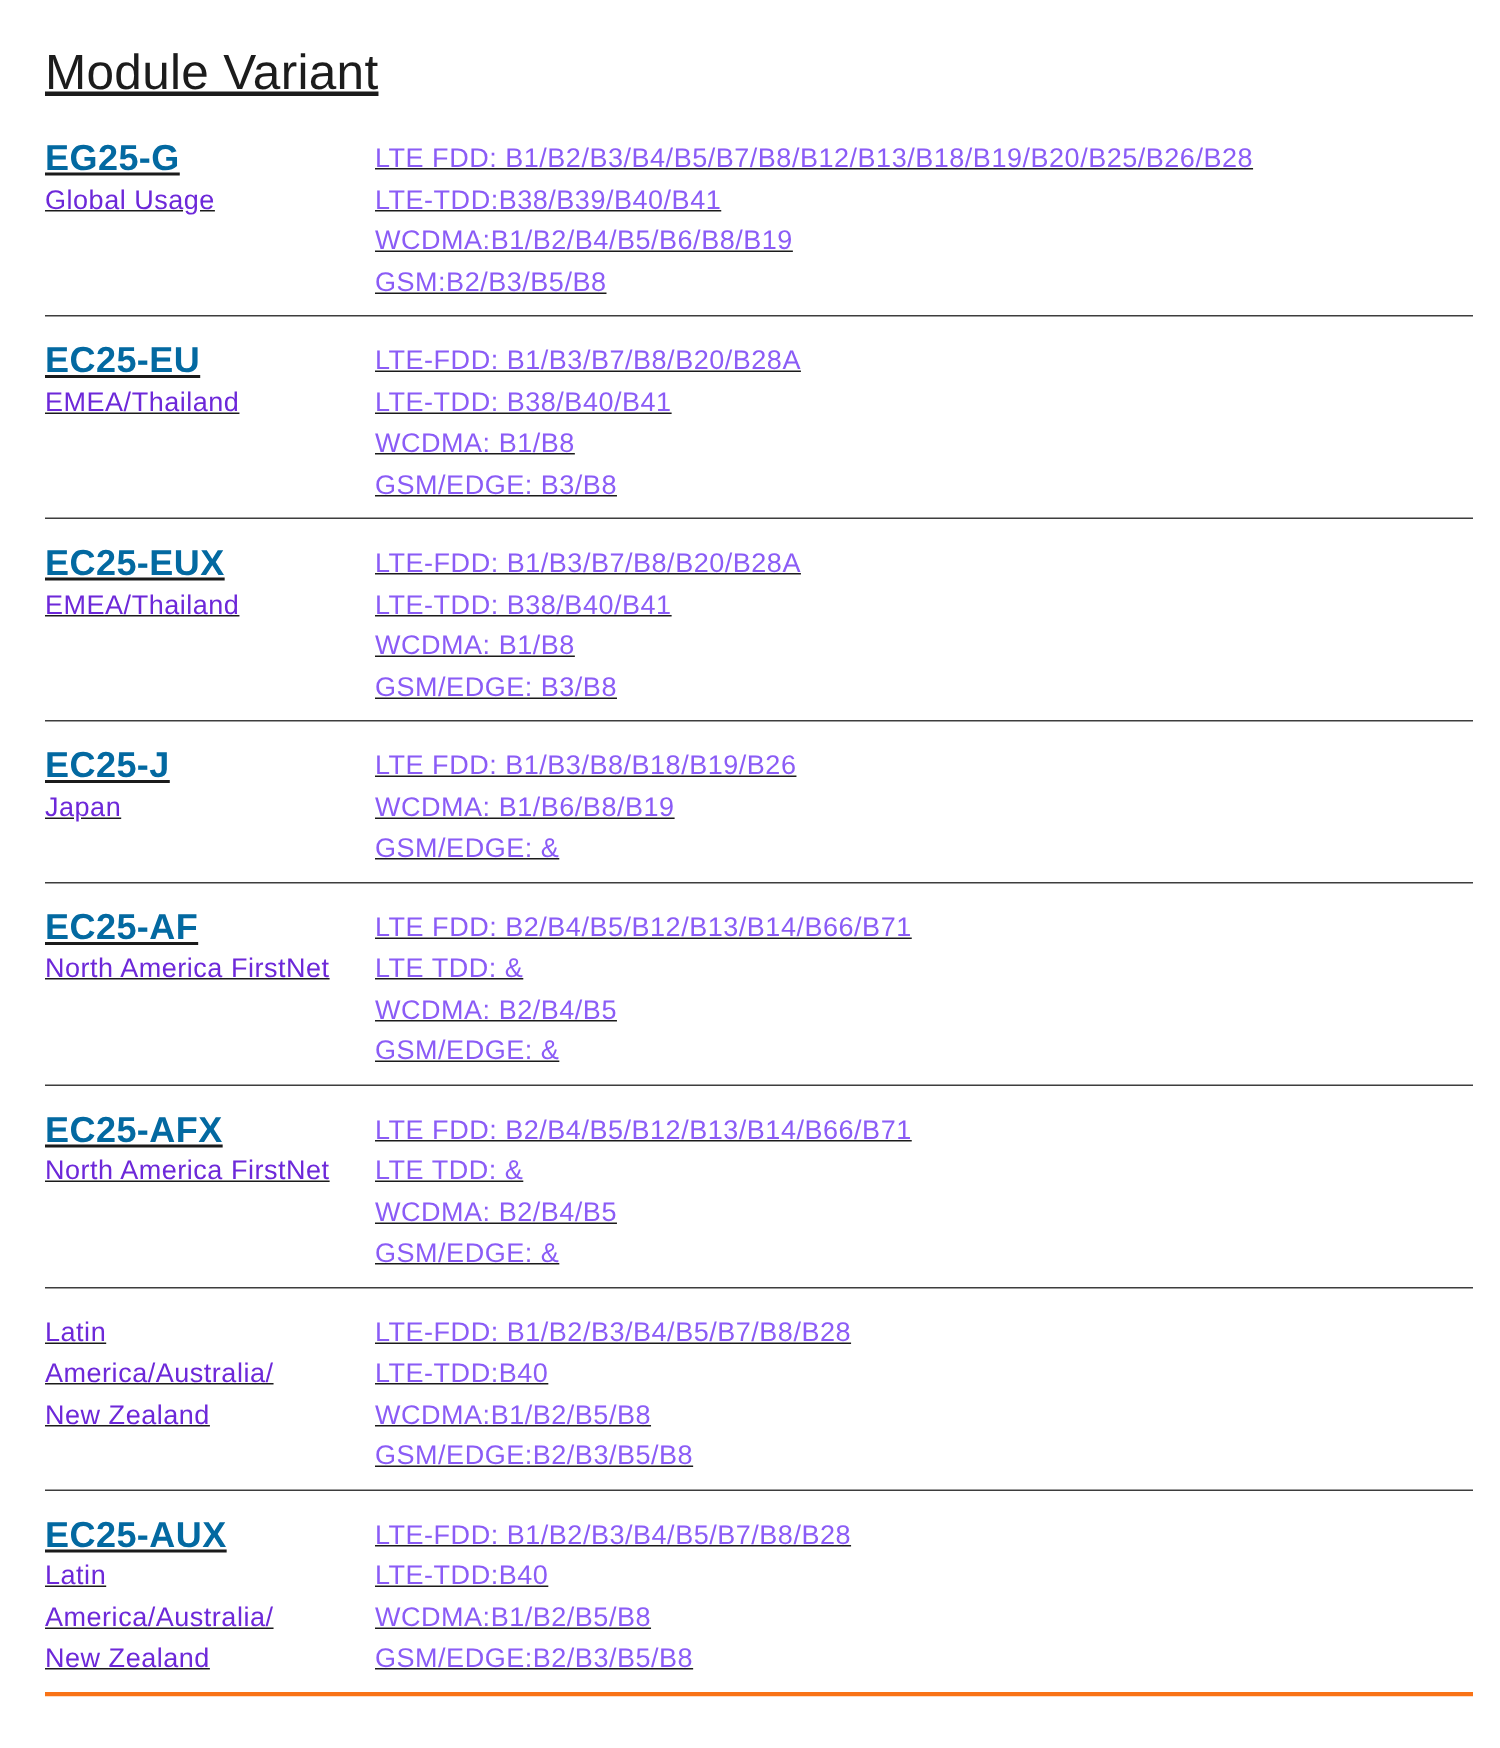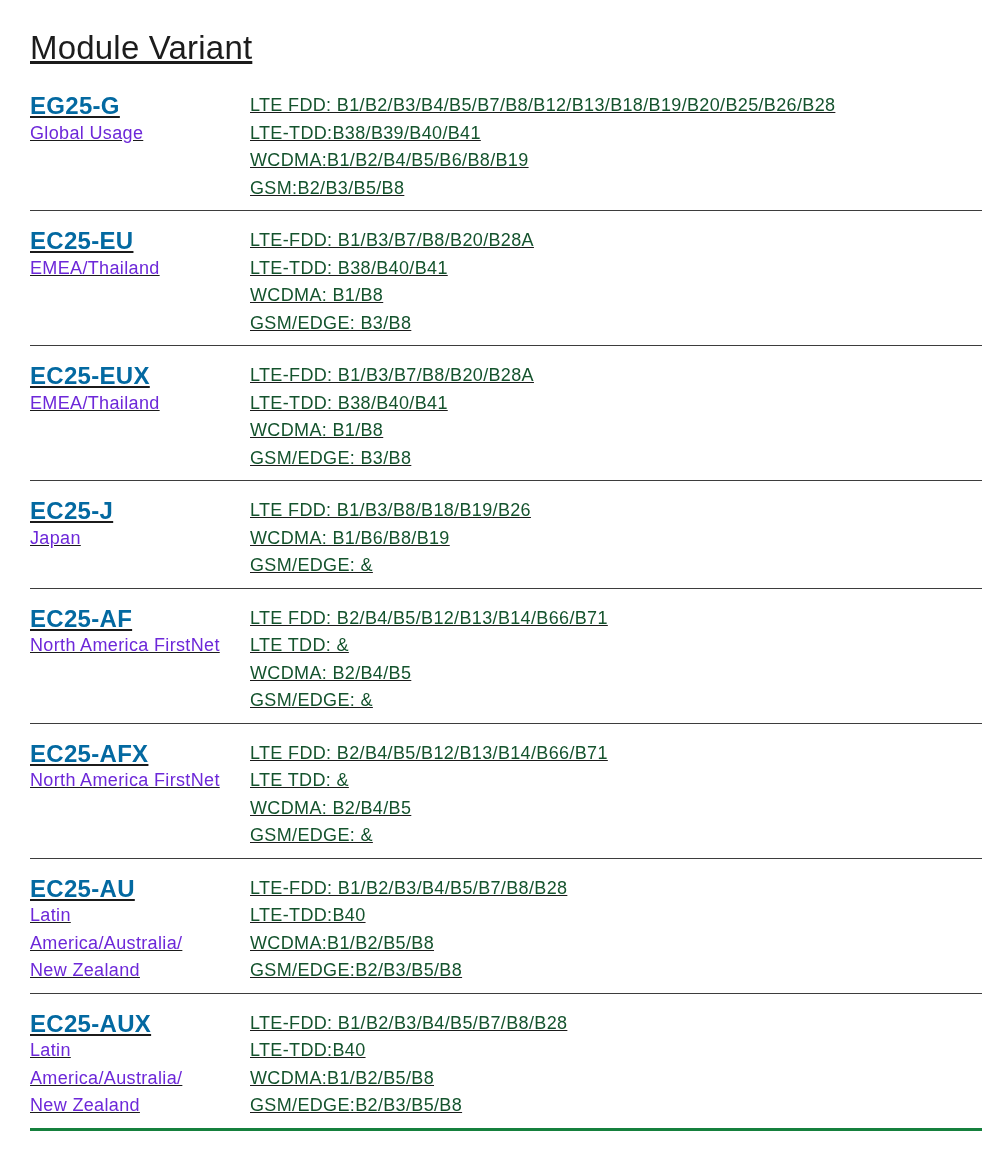--- a/index.html
+++ b/index.html
@@ -28,21 +28,21 @@
   .table {
     width: 952px;
   }
   .module-row {
     display: flex;
     padding-top: 16px;
     padding-bottom: 8px;
     border-bottom: 1.5px solid #3d3d3d;
   }
   .module-row:last-child {
-    border-bottom: 3px solid #15803d;
+    border-bottom: 3px solid #f97316;
   }
   .col-left {
     width: 220px;
     flex-shrink: 0;
     white-space: nowrap;
   }
   .col-right {
     flex: 1;
     min-width: 0;
   }
@@ -56,21 +56,21 @@
   .region-line {
     font-size: 18px;
     line-height: 27.5px;
     letter-spacing: 0.35px;
     color: #6d28d9;
   }
   .band-line {
     font-size: 18px;
     line-height: 27.5px;
     letter-spacing: 0.35px;
-    color: #14532d;
+    color: #8b5cf6;
     white-space: nowrap;
   }
 </style>
 </head>
 <body>
 
 <div class="page">
   <h1 class="title">Module Variant</h1>
 
   <div class="table">
@@ -147,21 +147,20 @@
       <div class="col-right">
         <div class="band-line">LTE FDD: B2/B4/B5/B12/B13/B14/B66/B71</div>
         <div class="band-line">LTE TDD: &amp;</div>
         <div class="band-line">WCDMA: B2/B4/B5</div>
         <div class="band-line">GSM/EDGE: &amp;</div>
       </div>
     </section>
 
     <section class="module-row">
       <div class="col-left">
-        <div class="model-name">EC25-AU</div>
         <div class="region-line">Latin</div>
         <div class="region-line">America/Australia/</div>
         <div class="region-line">New Zealand</div>
       </div>
       <div class="col-right">
         <div class="band-line">LTE-FDD: B1/B2/B3/B4/B5/B7/B8/B28</div>
         <div class="band-line">LTE-TDD:B40</div>
         <div class="band-line">WCDMA:B1/B2/B5/B8</div>
         <div class="band-line">GSM/EDGE:B2/B3/B5/B8</div>
       </div>

